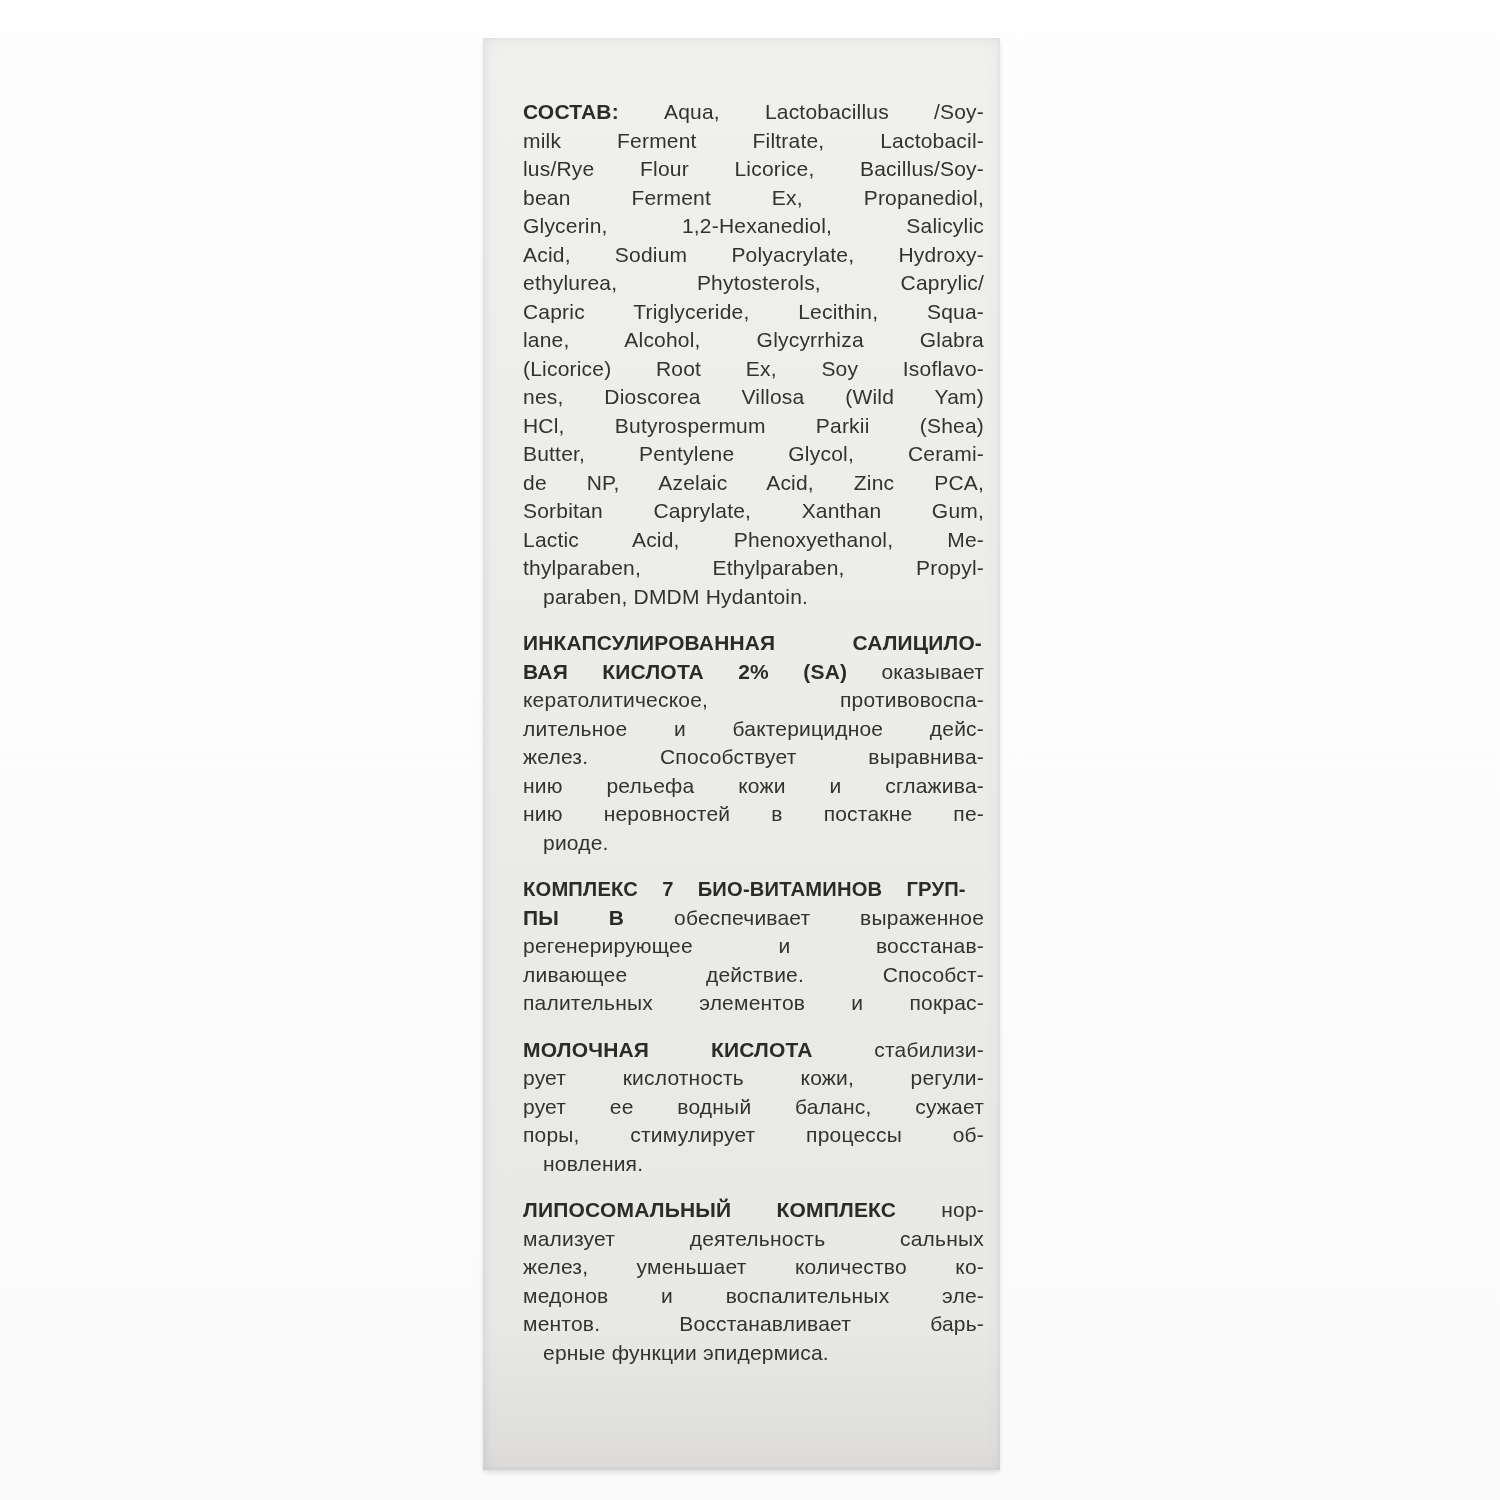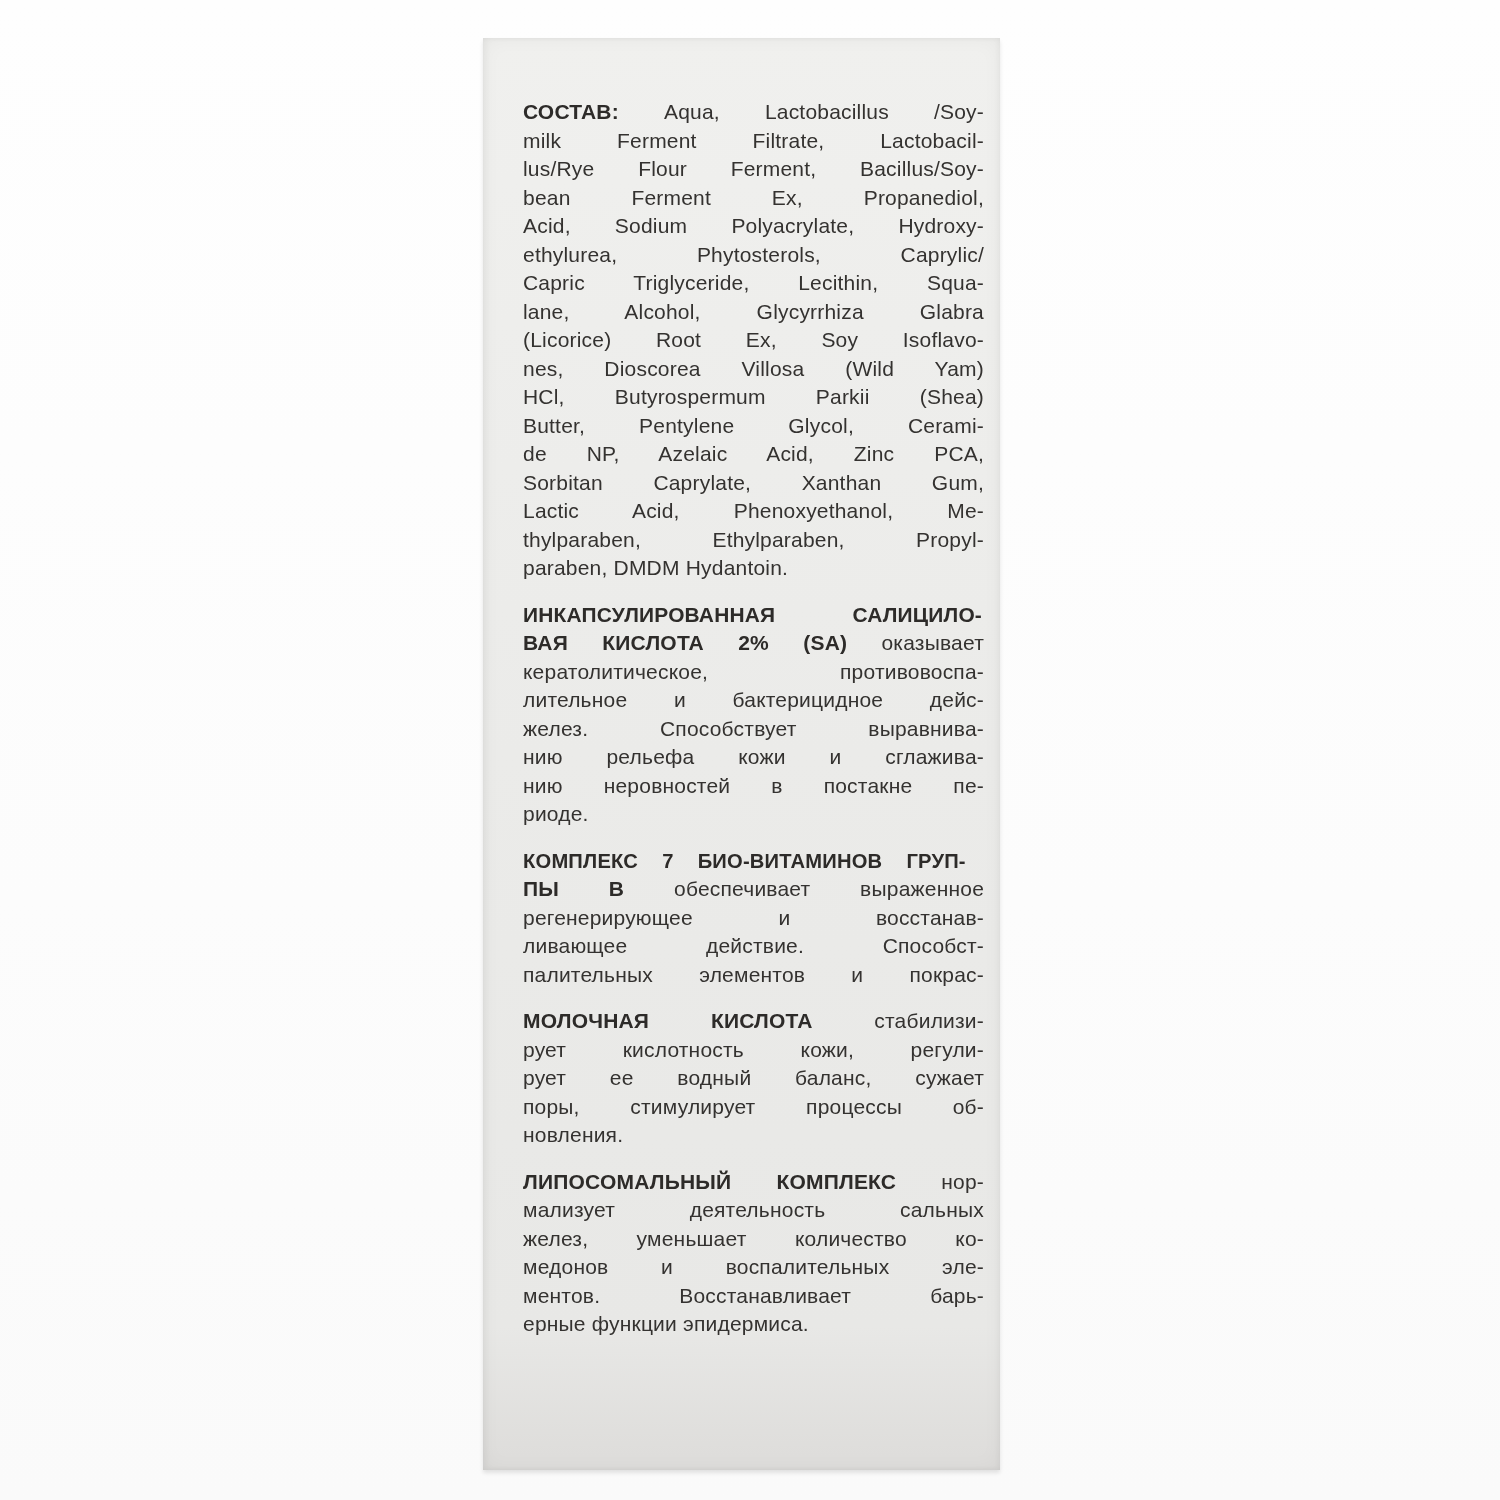--- a/index.html
+++ b/index.html
@@ -44,37 +44,39 @@
     margin: 0 0 18px 0;
   }
   .para:last-child { margin-bottom: 0; }
   .line {
     text-align: justify;
     text-align-last: justify;
     min-height: 28.5px;
   }
   .line.last {
     text-align-last: left;
+    margin-left: 20px;
   }
   .line b {
     font-weight: 700;
     color: #2d2b29;
   }
 </style>
 </head>
 <body>
 
 <div class="photo">
   <div class="panel">
     <div class="label-text" style="color: rgb(52, 50, 48);">
         <div class="para">
           <div class="line" style=""><b>СОСТАВ:</b> Aqua, Lactobacillus /Soy-</div>
           <div class="line" style="">milk Ferment Filtrate, Lactobacil-</div>
-          <div class="line" style="">lus/Rye Flour Ferment, Bacillus/Soy-</div>
+          <div class="line" style="">lus/Rye Flour Licorice, Bacillus/Soy-</div>
           <div class="line" style="">bean Ferment Ex, Propanediol,</div>
+          <div class="line" style="">Glycerin, 1,2-Hexanediol, Salicylic</div>
           <div class="line" style="">Acid, Sodium Polyacrylate, Hydroxy-</div>
           <div class="line" style="">ethylurea, Phytosterols, Caprylic/</div>
           <div class="line" style="">Capric Triglyceride, Lecithin, Squa-</div>
           <div class="line" style="">lane, Alcohol, Glycyrrhiza Glabra</div>
           <div class="line" style="">(Licorice) Root Ex, Soy Isoflavo-</div>
           <div class="line" style="">nes, Dioscorea Villosa (Wild Yam)</div>
           <div class="line" style="">HCl, Butyrospermum Parkii (Shea)</div>
           <div class="line" style="">Butter, Pentylene Glycol, Cerami-</div>
           <div class="line" style="">de NP, Azelaic Acid, Zinc PCA,</div>
           <div class="line" style="">Sorbitan Caprylate, Xanthan Gum,</div>

